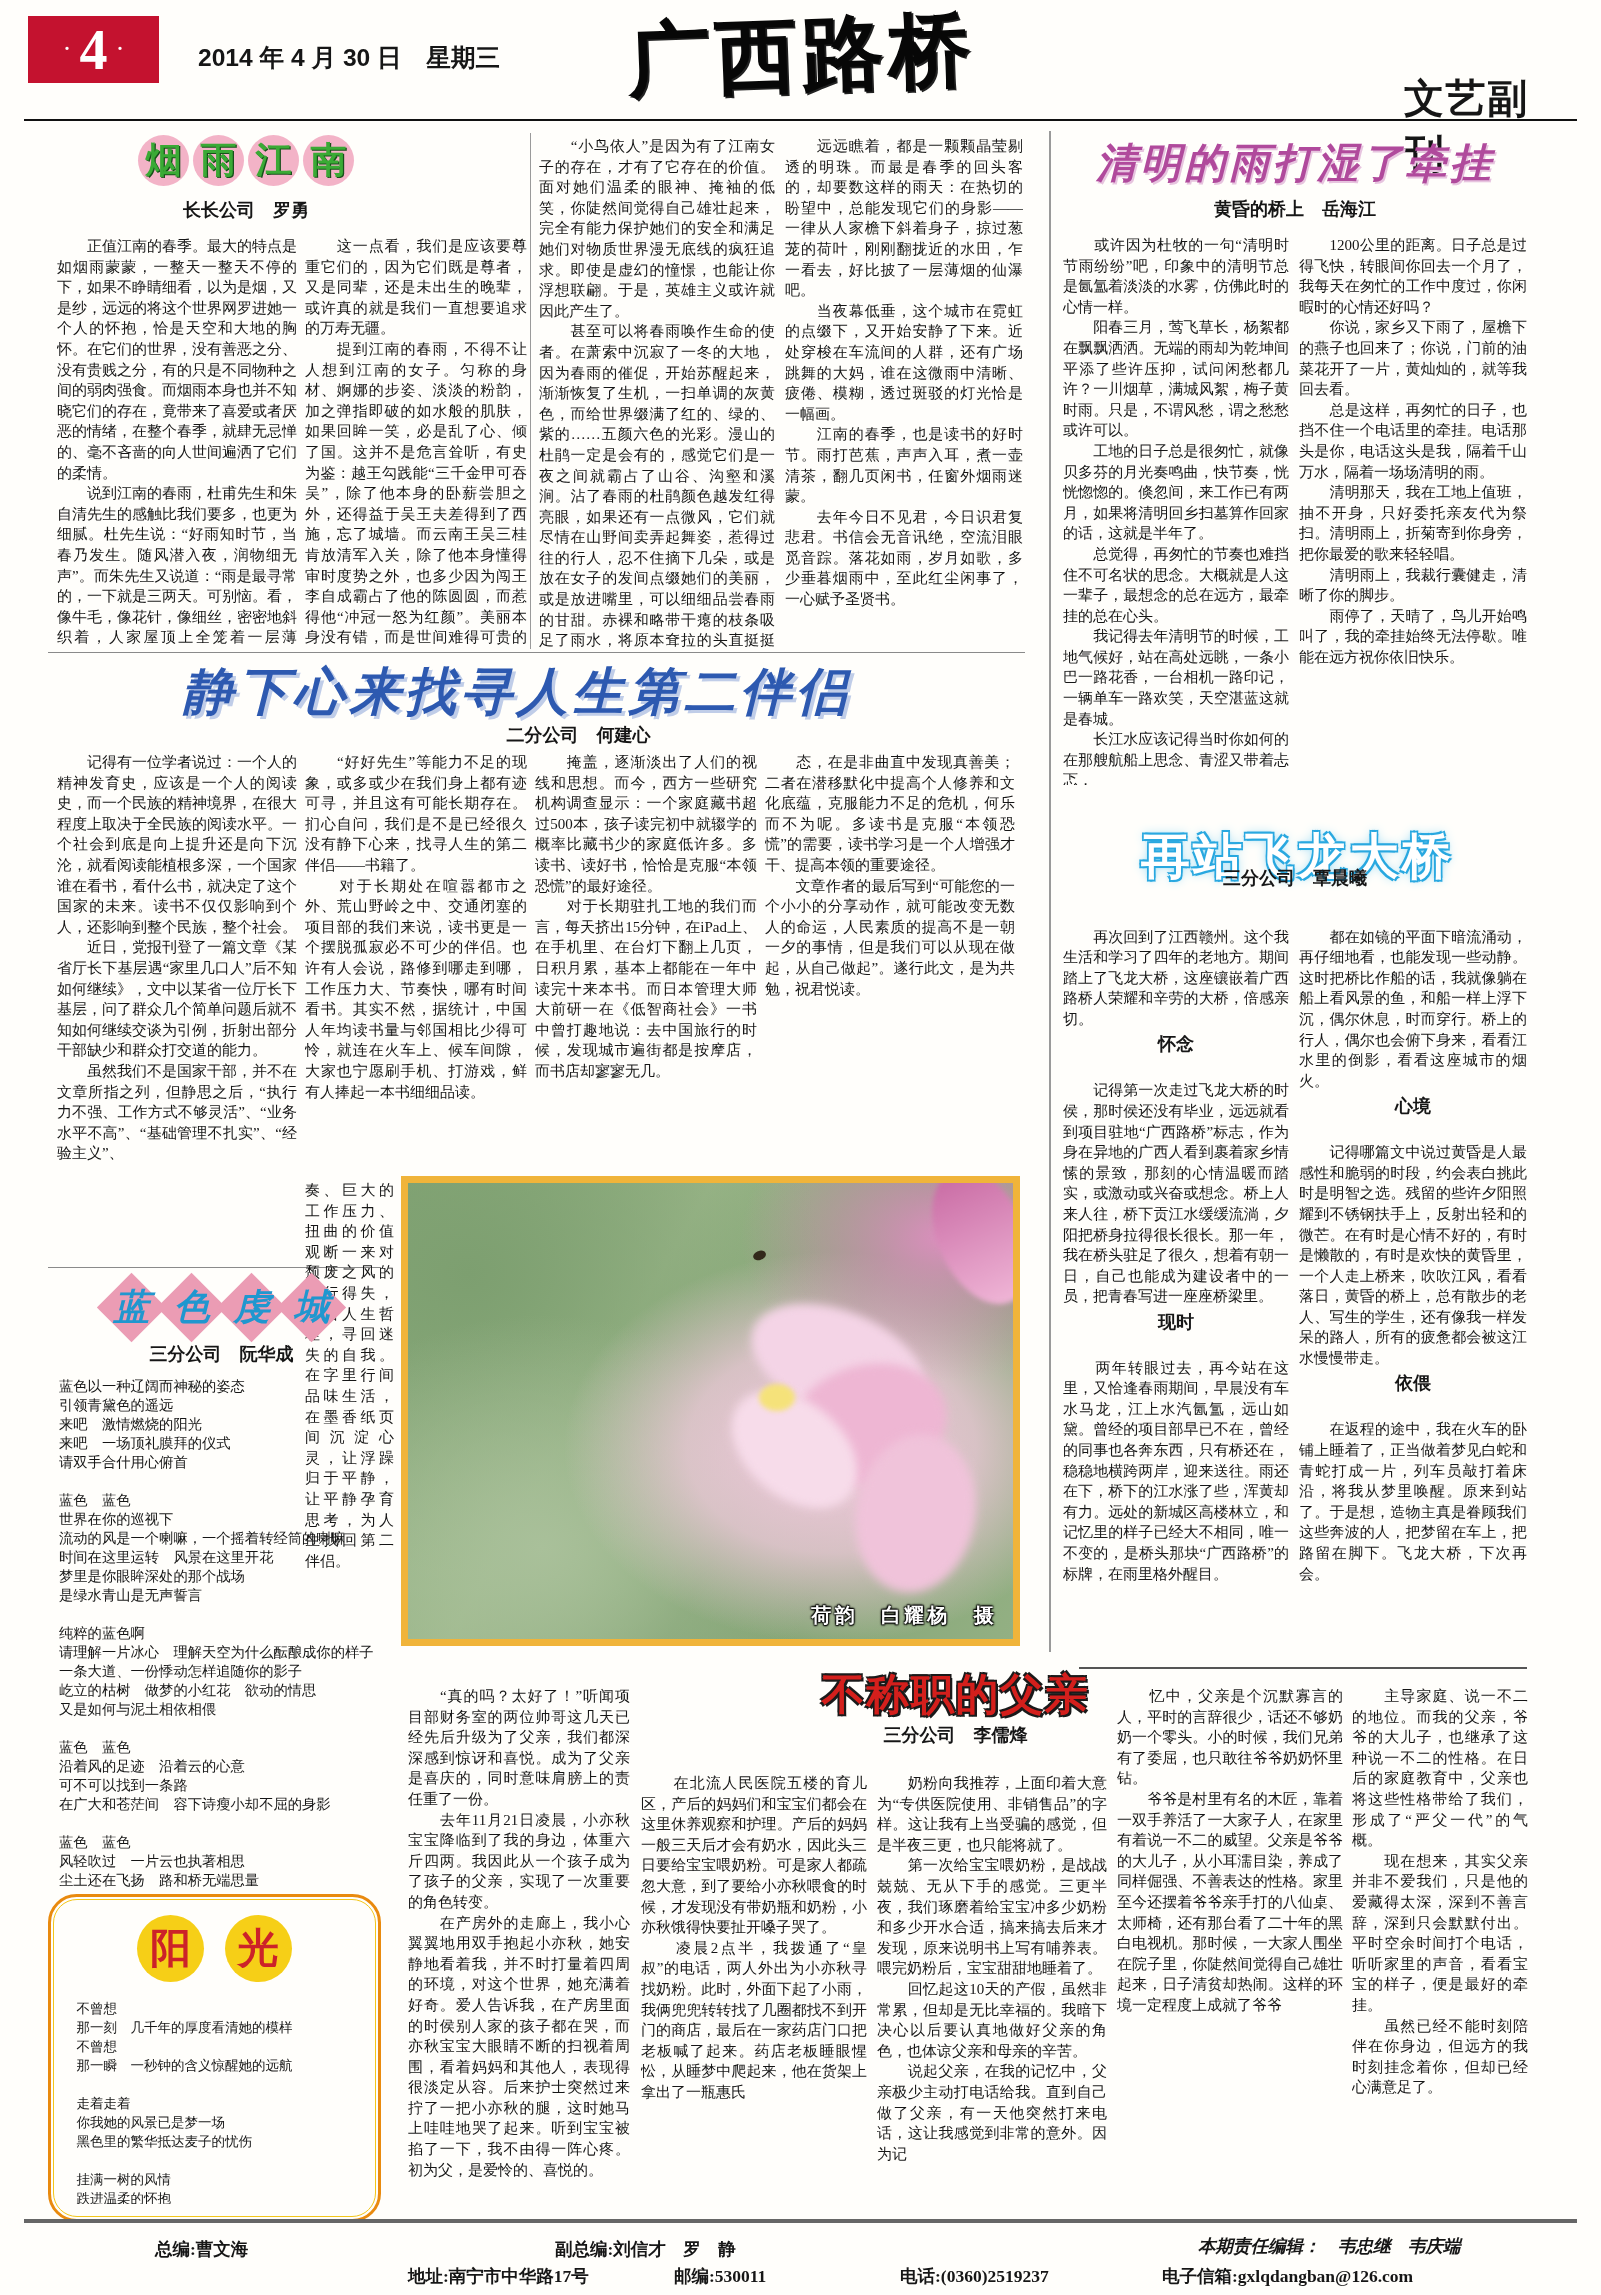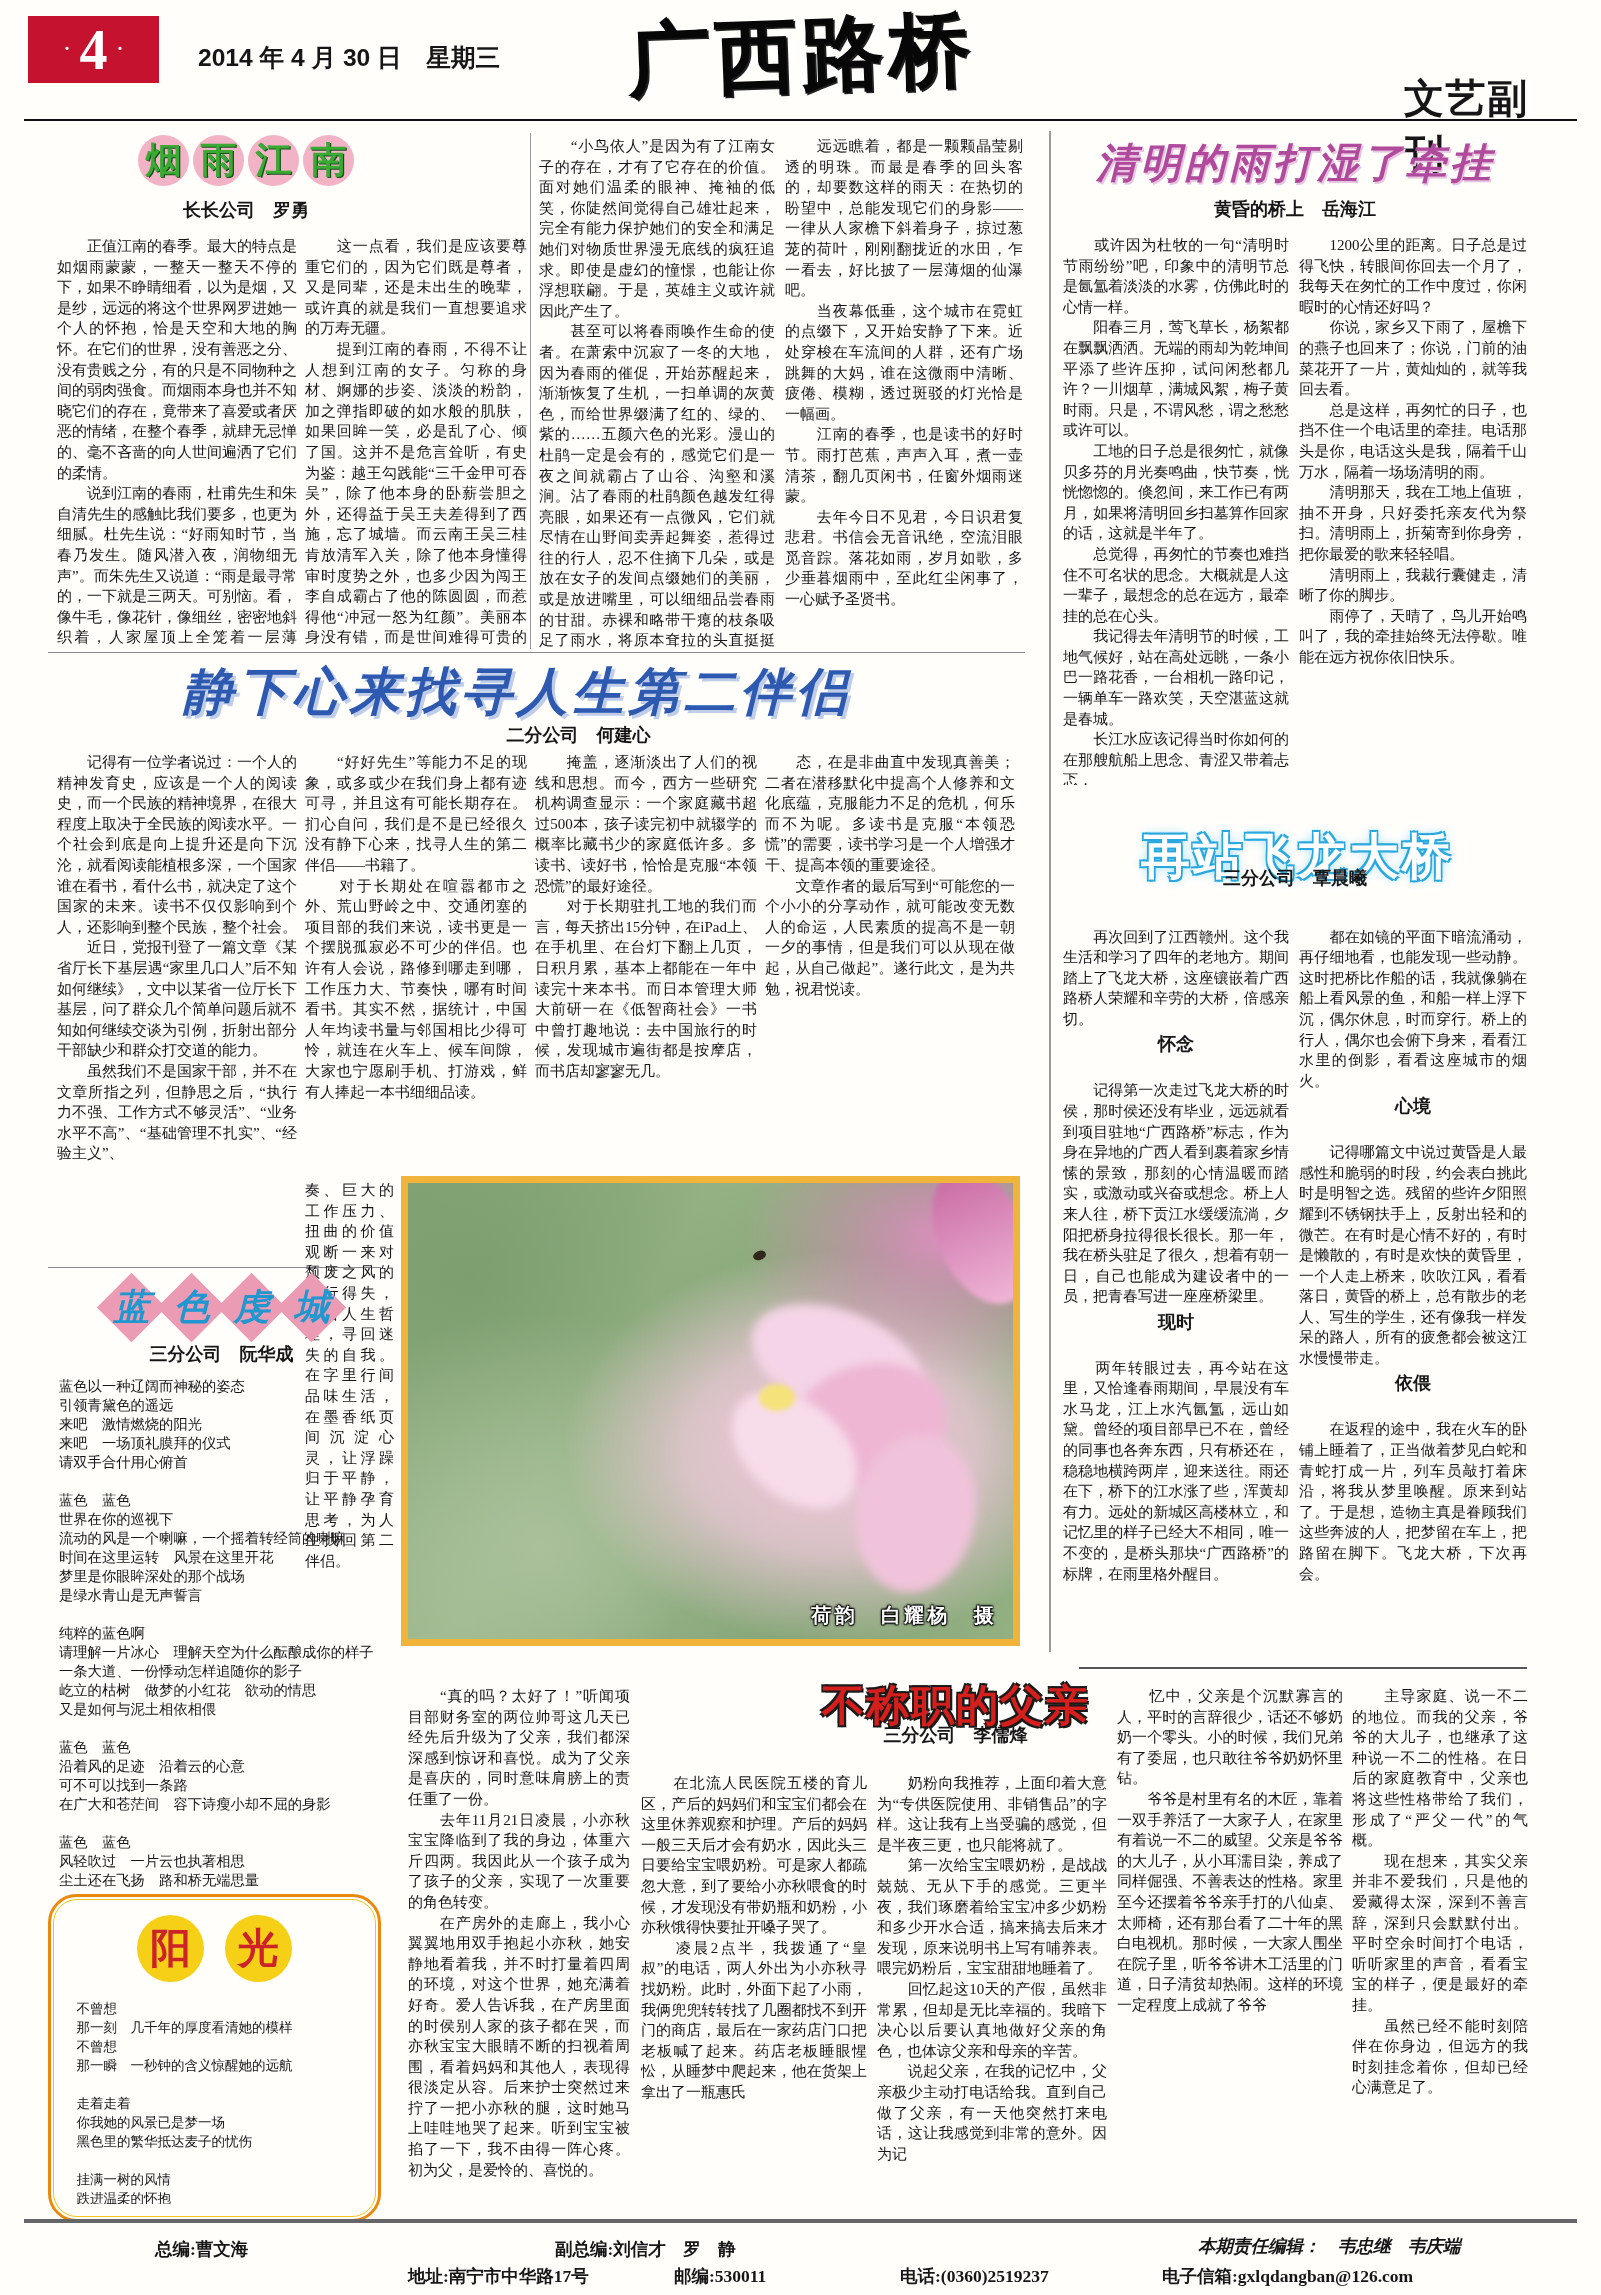--- a/index.html
+++ b/index.html
@@ -47,21 +47,21 @@
   .pink-diamond span{transform:rotate(-45deg);font-weight:900;font-size:36px;color:#2097cf;
       font-style:italic;}
   
   .sun-title{display:flex;justify-content:center;gap:20.6px;}
   .sun-circle{width:67px;height:67px;border-radius:50%;background:#f6cf17;
       display:inline-flex;align-items:center;justify-content:center;}
   .sun-circle span{font-weight:900;font-size:41px;color:#cc2229;}
   
   .fuqin-title{text-align:center;font-family:"Liberation Sans",sans-serif;font-weight:900;
       font-size:43px;letter-spacing:1.6px;color:#d41f1c;
-      text-shadow:-1.6px -1.6px 0 #1a1a1a,1.6px -1.6px 0 #1a1a1a,-1.6px 1.6px 0 #1a1a1a,2.4px 2.4px 0 #1a1a1a;margin-top:11px;}
+      text-shadow:-1.6px -1.6px 0 #1a1a1a,1.6px -1.6px 0 #1a1a1a,-1.6px 1.6px 0 #1a1a1a,2.4px 2.4px 0 #1a1a1a;}
   .poem{white-space:pre-line;font-size:14.3px;line-height:19px;}
   
   .sun-box{left:48px;top:1894px;width:327px;height:322px;border:3.2px solid #e98a0e;border-radius:28.6px;}
   .sun-box-inner{position:absolute;inset:2.4px;border:1.6px solid #f3c61a;border-radius:24px;}
   
   .photo-frame{left:401px;top:1176px;width:619px;height:470px;background:#f0b43a;}
   .photo-img{position:absolute;inset:7.1px;overflow:hidden;
      background:
        radial-gradient(ellipse 333px 238px at 88% 12%, #d98fbc 0%, rgba(217,143,188,0) 60%),
        radial-gradient(ellipse 412px 301px at 70% 58%, #f2cade 0%, rgba(242,202,222,0.75) 35%, rgba(242,202,222,0) 65%),
@@ -254,21 +254,21 @@
   <div class="abs col" style="left:408px;top:1686px;width:222px;height:530px;">　　“真的吗？太好了！”听闻项目部财务室的两位帅哥这几天已经先后升级为了父亲，我们都深深感到惊讶和喜悦。成为了父亲是喜庆的，同时意味肩膀上的责任重了一份。
 　　去年11月21日凌晨，小亦秋宝宝降临到了我的身边，体重六斤四两。我因此从一个孩子成为了孩子的父亲，实现了一次重要的角色转变。
 　　在产房外的走廊上，我小心翼翼地用双手抱起小亦秋，她安静地看着我，并不时打量着四周的环境，对这个世界，她充满着好奇。爱人告诉我，在产房里面的时侯别人家的孩子都在哭，而亦秋宝宝大眼睛不断的扫视着周围，看着妈妈和其他人，表现得很淡定从容。后来护士突然过来拧了一把小亦秋的腿，这时她马上哇哇地哭了起来。听到宝宝被掐了一下，我不由得一阵心疼。初为父，是爱怜的、喜悦的。</div>
   <div class="abs col" style="left:641px;top:1773px;width:226px;height:443px;">　　在北流人民医院五楼的育儿区，产后的妈妈们和宝宝们都会在这里休养观察和护理。产后的妈妈一般三天后才会有奶水，因此头三日要给宝宝喂奶粉。可是家人都疏忽大意，到了要给小亦秋喂食的时候，才发现没有带奶瓶和奶粉，小亦秋饿得快要扯开嗓子哭了。
 　　凌晨2点半，我拨通了“皇叔”的电话，两人外出为小亦秋寻找奶粉。此时，外面下起了小雨，我俩兜兜转转找了几圈都找不到开门的商店，最后在一家药店门口把老板喊了起来。药店老板睡眼惺忪，从睡梦中爬起来，他在货架上拿出了一瓶惠氏</div>
   <div class="abs col" style="left:877px;top:1773px;width:230px;height:443px;">　　奶粉向我推荐，上面印着大意为“专供医院使用、非销售品”的字样。这让我有上当受骗的感觉，但是半夜三更，也只能将就了。
 　　第一次给宝宝喂奶粉，是战战兢兢、无从下手的感觉。三更半夜，我们琢磨着给宝宝冲多少奶粉和多少开水合适，搞来搞去后来才发现，原来说明书上写有哺养表。喂完奶粉后，宝宝甜甜地睡着了。
 　　回忆起这10天的产假，虽然非常累，但却是无比幸福的。我暗下决心以后要认真地做好父亲的角色，也体谅父亲和母亲的辛苦。
 　　说起父亲，在我的记忆中，父亲极少主动打电话给我。直到自己做了父亲，有一天他突然打来电话，这让我感觉到非常的意外。因为记</div>
   <div class="abs col" style="left:1117px;top:1686px;width:226px;height:530px;">　　忆中，父亲是个沉默寡言的人，平时的言辞很少，话还不够奶奶一个零头。小的时候，我们兄弟有了委屈，也只敢往爷爷奶奶怀里钻。
-　　爷爷是村里有名的木匠，靠着一双手养活了一大家子人，在家里有着说一不二的威望。父亲是爷爷的大儿子，从小耳濡目染，养成了同样倔强、不善表达的性格。家里至今还摆着爷爷亲手打的八仙桌、太师椅，还有那台看了二十年的黑白电视机。那时候，一大家人围坐在院子里，听爷爷讲木工活里的门道，日子清贫却热闹。这样的环境一定程度上成就了爷爷</div>
+　　爷爷是村里有名的木匠，靠着一双手养活了一大家子人，在家里有着说一不二的威望。父亲是爷爷的大儿子，从小耳濡目染，养成了同样倔强、不善表达的性格。家里至今还摆着爷爷亲手打的八仙桌、太师椅，还有那台看了二十年的黑白电视机。那时候，一大家人围坐在院子里，你陡然间觉得自己雄壮起来，日子清贫却热闹。这样的环境一定程度上成就了爷爷</div>
   <div class="abs col" style="left:1352px;top:1686px;width:176px;height:530px;">　　主导家庭、说一不二的地位。而我的父亲，爷爷的大儿子，也继承了这种说一不二的性格。在日后的家庭教育中，父亲也将这些性格带给了我们，形成了“严父一代”的气概。
 　　现在想来，其实父亲并非不爱我们，只是他的爱藏得太深，深到不善言辞，深到只会默默付出。平时空余时间打个电话，听听家里的声音，看看宝宝的样子，便是最好的牵挂。
 　　虽然已经不能时刻陪伴在你身边，但远方的我时刻挂念着你，但却已经心满意足了。</div>
 
   <div class="abs" style="left:24px;top:2219px;width:1553px;height:4px;background:#666;"></div>
   <div class="abs footer-item" style="left:155px;top:2237px;">总编:曹文海</div>
   <div class="abs footer-item" style="left:555px;top:2237px;">副总编:刘信才　罗　静</div>
   <div class="abs footer-item" style="left:1198px;top:2234px;font-style:italic;">本期责任编辑：　韦忠继　韦庆端</div>
   <div class="abs footer-item" style="left:408px;top:2264px;">地址:南宁市中华路17号</div>
   <div class="abs footer-item" style="left:674px;top:2264px;">邮编:530011</div>

